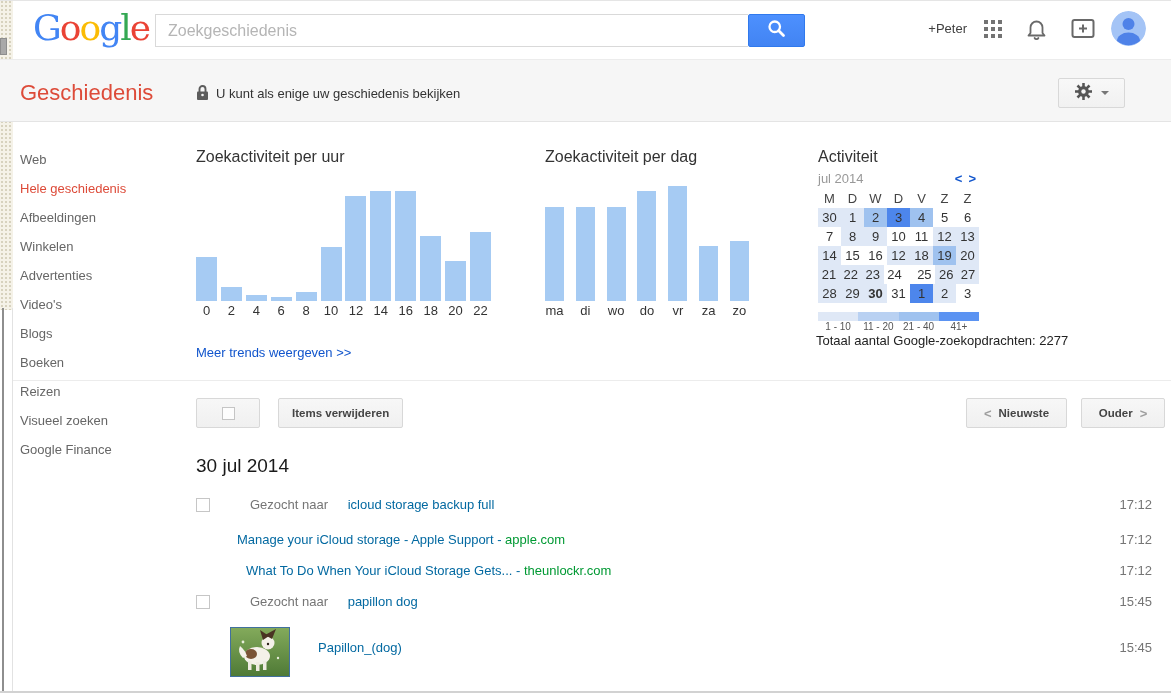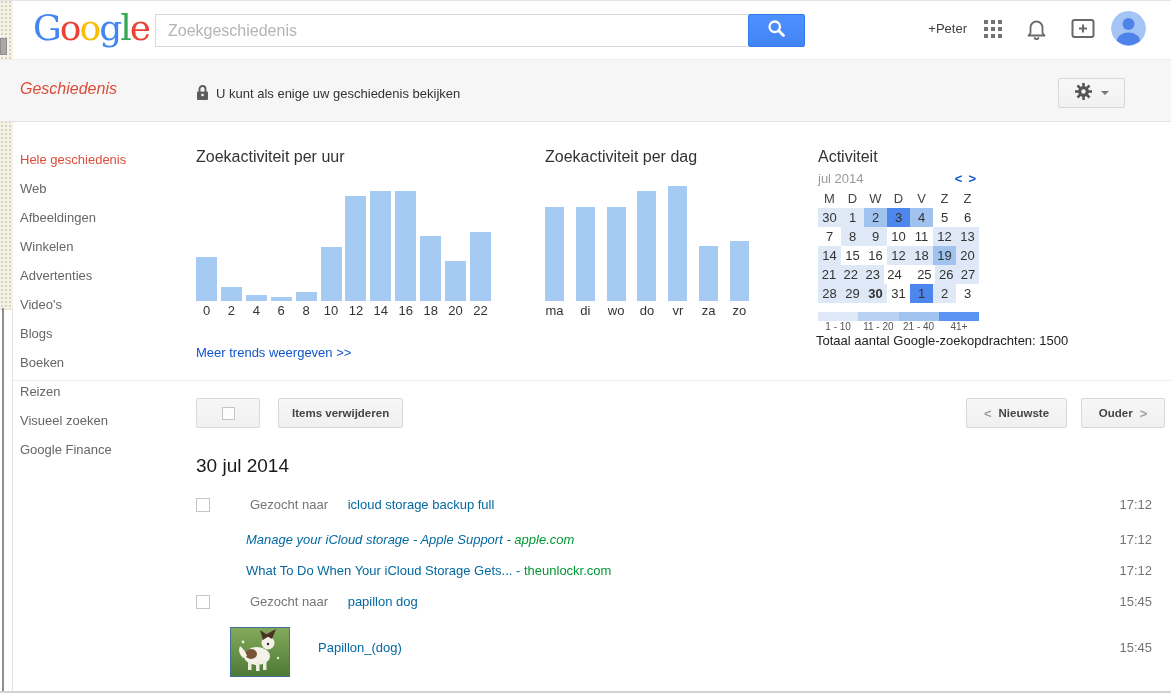--- a/index.html
+++ b/index.html
@@ -35,21 +35,21 @@
     display:flex; align-items:center; justify-content:center; cursor:pointer; }
   .profile-name { left:912px; top:21px; width:55px; text-align:right; font-size:13px; color:#404040; cursor:pointer; }
   .grid-icon { left:984px; top:20px; width:18px; height:18px; cursor:pointer; }
   .bell-icon { left:1026px; top:17px; width:21px; height:24px; cursor:pointer; }
   .share-icon { left:1071px; top:18px; width:25px; height:22px; cursor:pointer; }
   .avatar { left:1111px; top:11px; width:35px; height:35px; border-radius:50%; overflow:hidden; cursor:pointer; }
 
   
   .header-bar { left:0; top:59px; width:1171px; height:63px; background:#f6f6f6;
     border-top:1px solid #ececec; border-bottom:1px solid #e4e4e4; }
-  .page-title { left:20px; top:80px; font-size:16px; color:#dd4b39;font-style:italic; }
+  .page-title { left:20px; top:80px; font-size:22px; color:#dd4b39; }
   .lock-icon { left:196px; top:84px; width:13px; height:17px; }
   .privacy-note { left:216px; top:86px; font-size:13px; color:#333; }
   .gear-btn { left:1058px; top:78px; width:67px; height:30px;
     background:linear-gradient(#f8f8f8,#f1f1f1); border:1px solid #d8d8d8; border-radius:2px;
     display:flex; align-items:center; justify-content:center; gap:9px; cursor:pointer; }
   .caret-down { width:0; height:0; border-left:4px solid transparent; border-right:4px solid transparent; border-top:4px solid #777; }
 
   
   .sidebar { left:20px; top:152px; width:165px; }
   .side-item { height:29px; font-size:13px; color:#666; cursor:pointer; white-space:nowrap; }
@@ -103,21 +103,21 @@
   .chev { color:#9e9e9e; font-size:13px; font-weight:bold; }
 
   
   .date-heading { left:196px; top:455px; font-size:19px; color:#1a1a1a; }
   .checkbox { width:14px; height:14px; background:#fff; border:1px solid #c6c6c6; cursor:pointer; }
   .cb1 { left:196px; top:498px; } .cb2 { left:196px; top:595px; }
   .row-text { font-size:13px; white-space:nowrap; }
   .gray-pref { color:#757575;margin-left:20px; }
   .blue-link { color:#0369a1; cursor:pointer;margin-left:16px; }
   .green-site { color:#009933; cursor:pointer; }
-  .r1 { left:230px; top:497px; } .r2 { left:230px; top:532px;font-style:italic; }
+  .r1 { left:230px; top:497px; } .r2 { left:221px; top:532px; }
   .r3 { left:230px; top:563px; } .r4 { left:230px; top:594px; }
   .r5-link { left:302px; top:640px; }
   .time { font-size:13px; color:#757575; right:19px; text-align:right; }
   .tm1{top:497px}.tm2{top:532px}.tm3{top:563px}.tm4{top:594px}.tm5{top:640px}
   .thumb { left:230px; top:627px; width:60px; height:50px; border:1px solid #41709e; cursor:pointer; }
 </style>
 </head>
 <body>
 
 <div class="abs edge-texture"></div>
@@ -198,22 +198,22 @@
         <rect x="6.8" y="0" width="2.4" height="4.2" transform="rotate(315 8 8)"></rect>
         <circle cx="8" cy="8" r="5.1"></circle>
           <circle cx="8" cy="8" r="2.1" fill="#f5f5f5"></circle>
       </g>
     </svg>
   </span>
   <span class="caret-down"></span>
 </div>
 
 <div class="abs sidebar">
+  <div class="side-item">Web</div>
   <div class="side-item active">Hele geschiedenis</div>
-  <div class="side-item">Web</div>
   <div class="side-item">Afbeeldingen</div>
   <div class="side-item">Winkelen</div>
   <div class="side-item">Advertenties</div>
   <div class="side-item">Video's</div>
   <div class="side-item">Blogs</div>
   <div class="side-item">Boeken</div>
   <div class="side-item">Reizen</div>
   <div class="side-item">Visueel zoeken</div>
   <div class="side-item">Google Finance</div>
 </div>
@@ -339,21 +339,21 @@
       <div style="background: rgb(159, 194, 239);"></div>
       <div style="background: rgb(91, 147, 242);"></div>
     </div>
   <div class="cal-legend-labels" id="cal-legend-labels">
       <span>1 - 10</span>
       <span>11 - 20</span>
       <span>21 - 40</span>
       <span>41+</span>
     </div>
 </div>
-<div class="abs total-text">Totaal aantal Google-zoekopdrachten: 1500</div>
+<div class="abs total-text">Totaal aantal Google-zoekopdrachten: 2277</div>
 
 <div class="abs divider"></div>
 
 <div class="abs btn select-btn">
   <span class="inner-cb"></span>
 </div>
 <div class="abs btn delete-btn">Items verwijderen</div>
 <div class="abs btn newer-btn">
   <span class="chev">&lt;</span>
   <span>Nieuwste</span>

